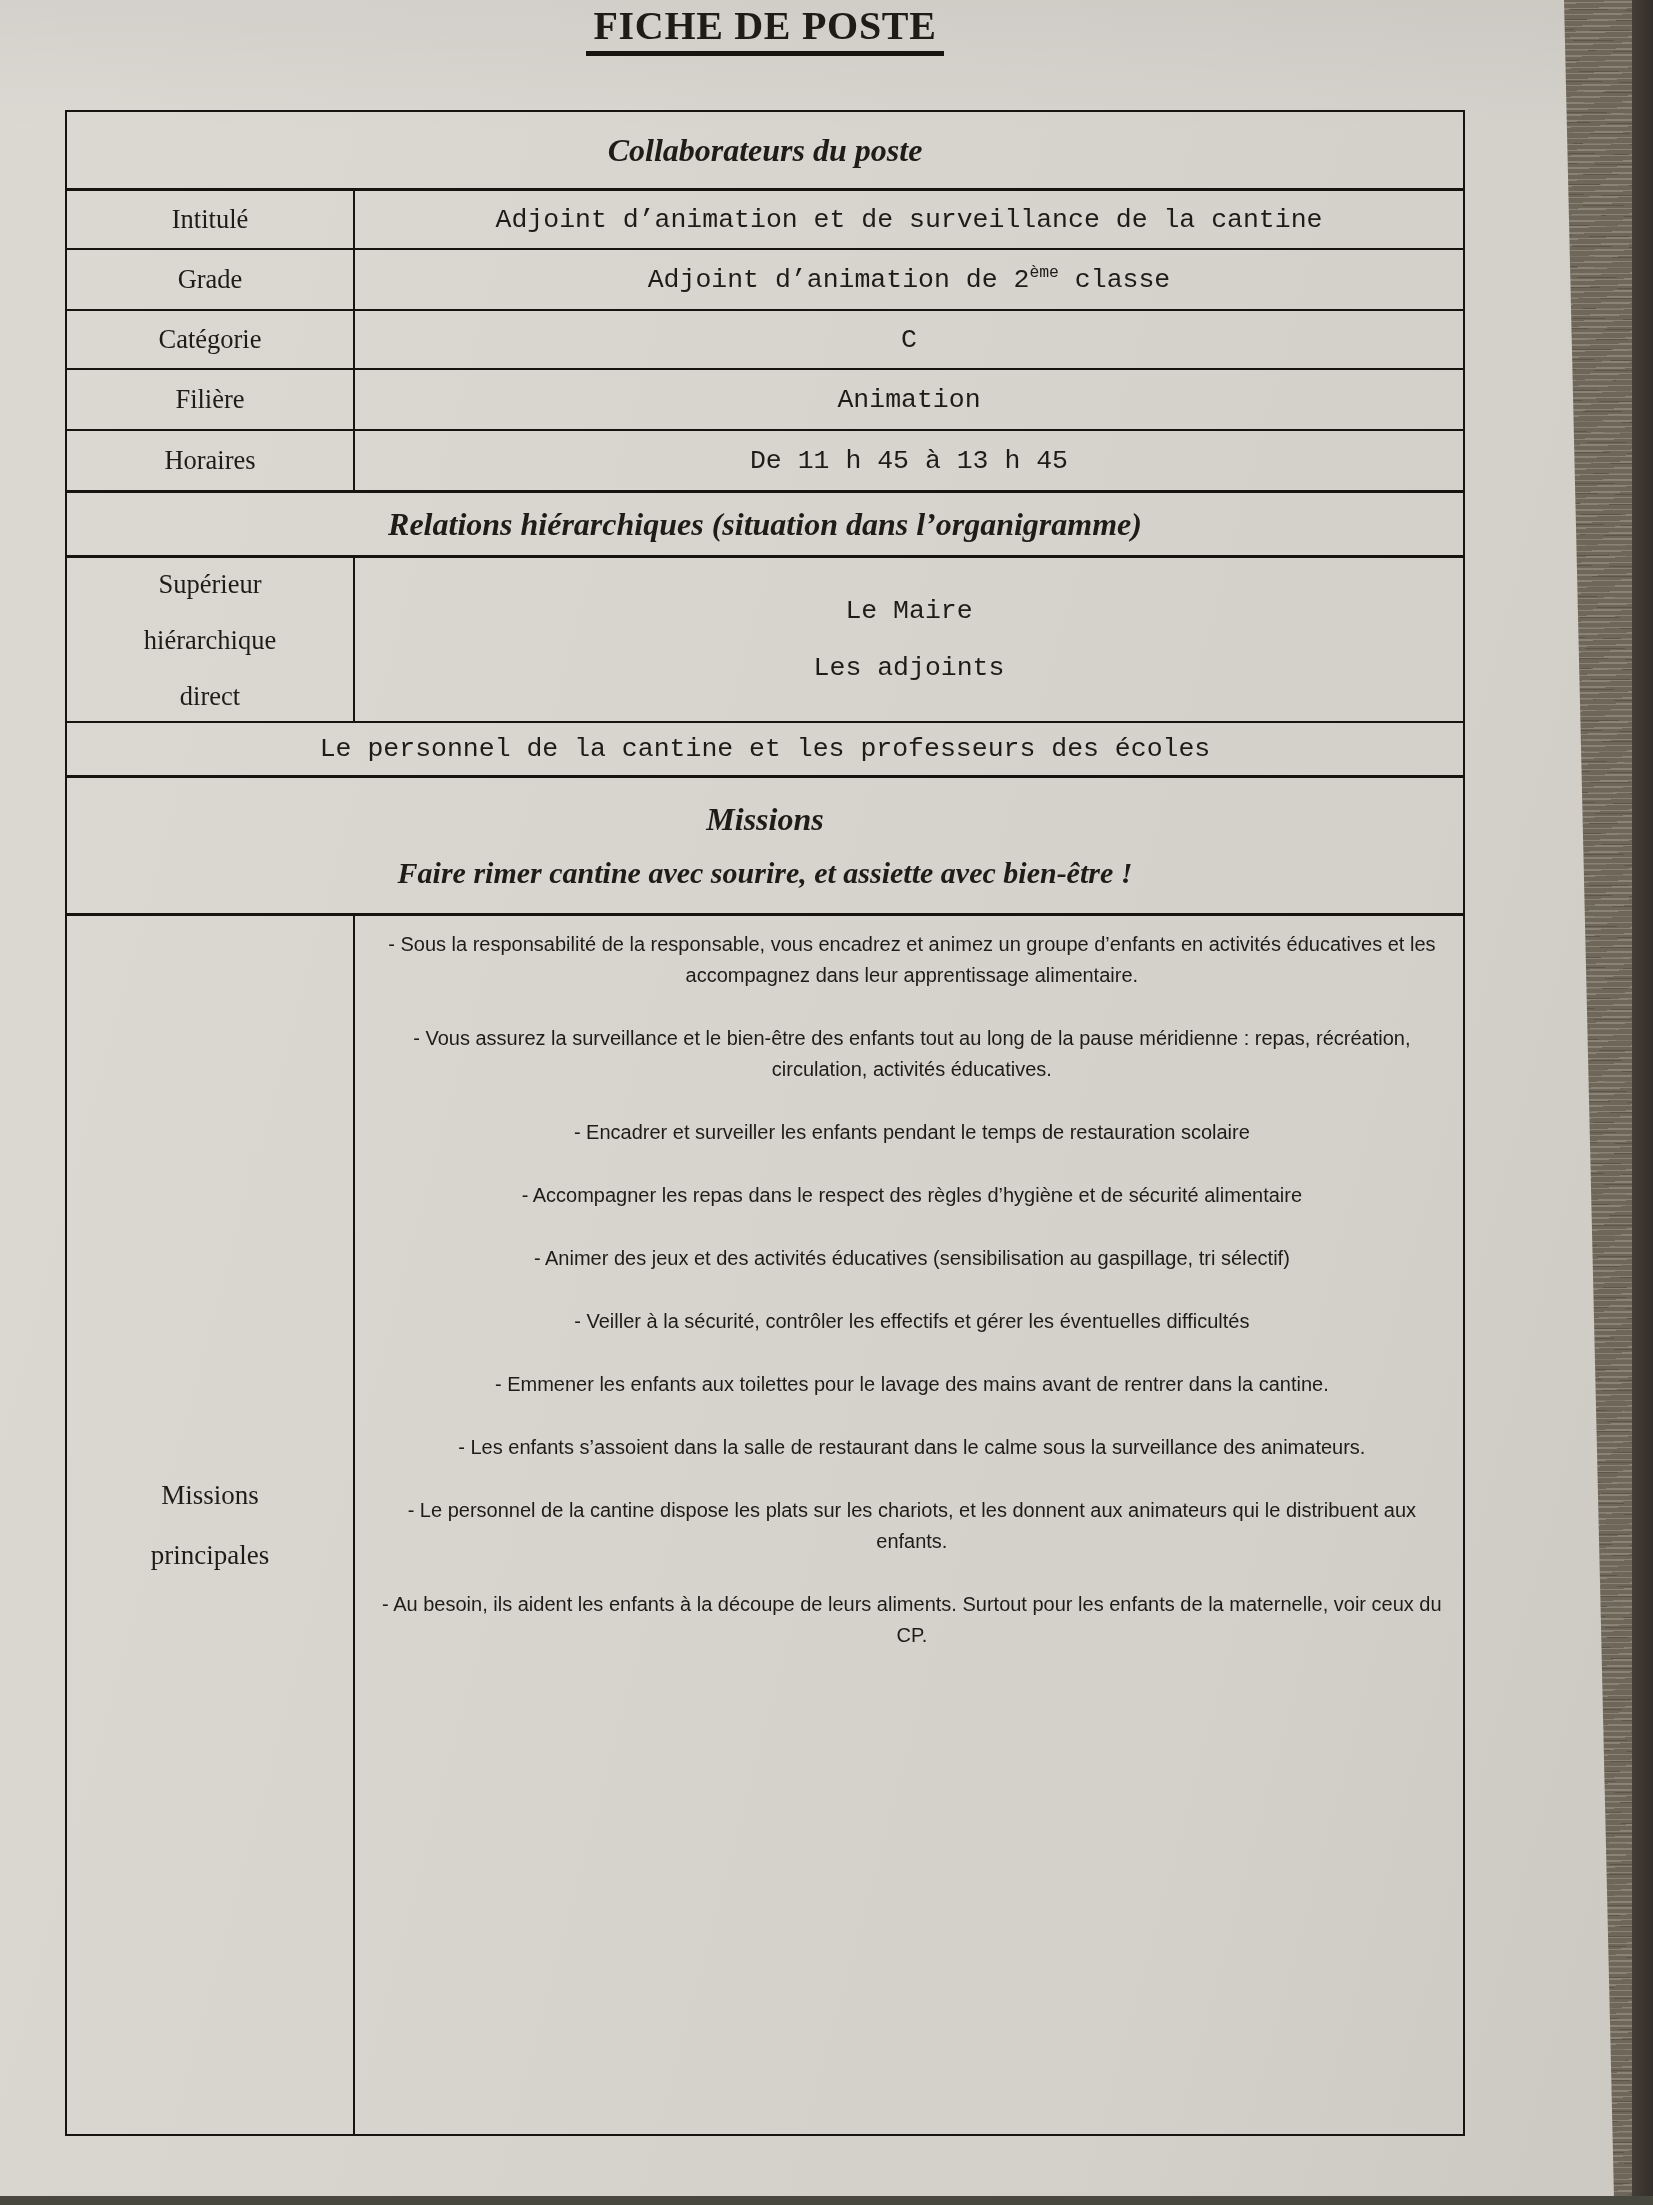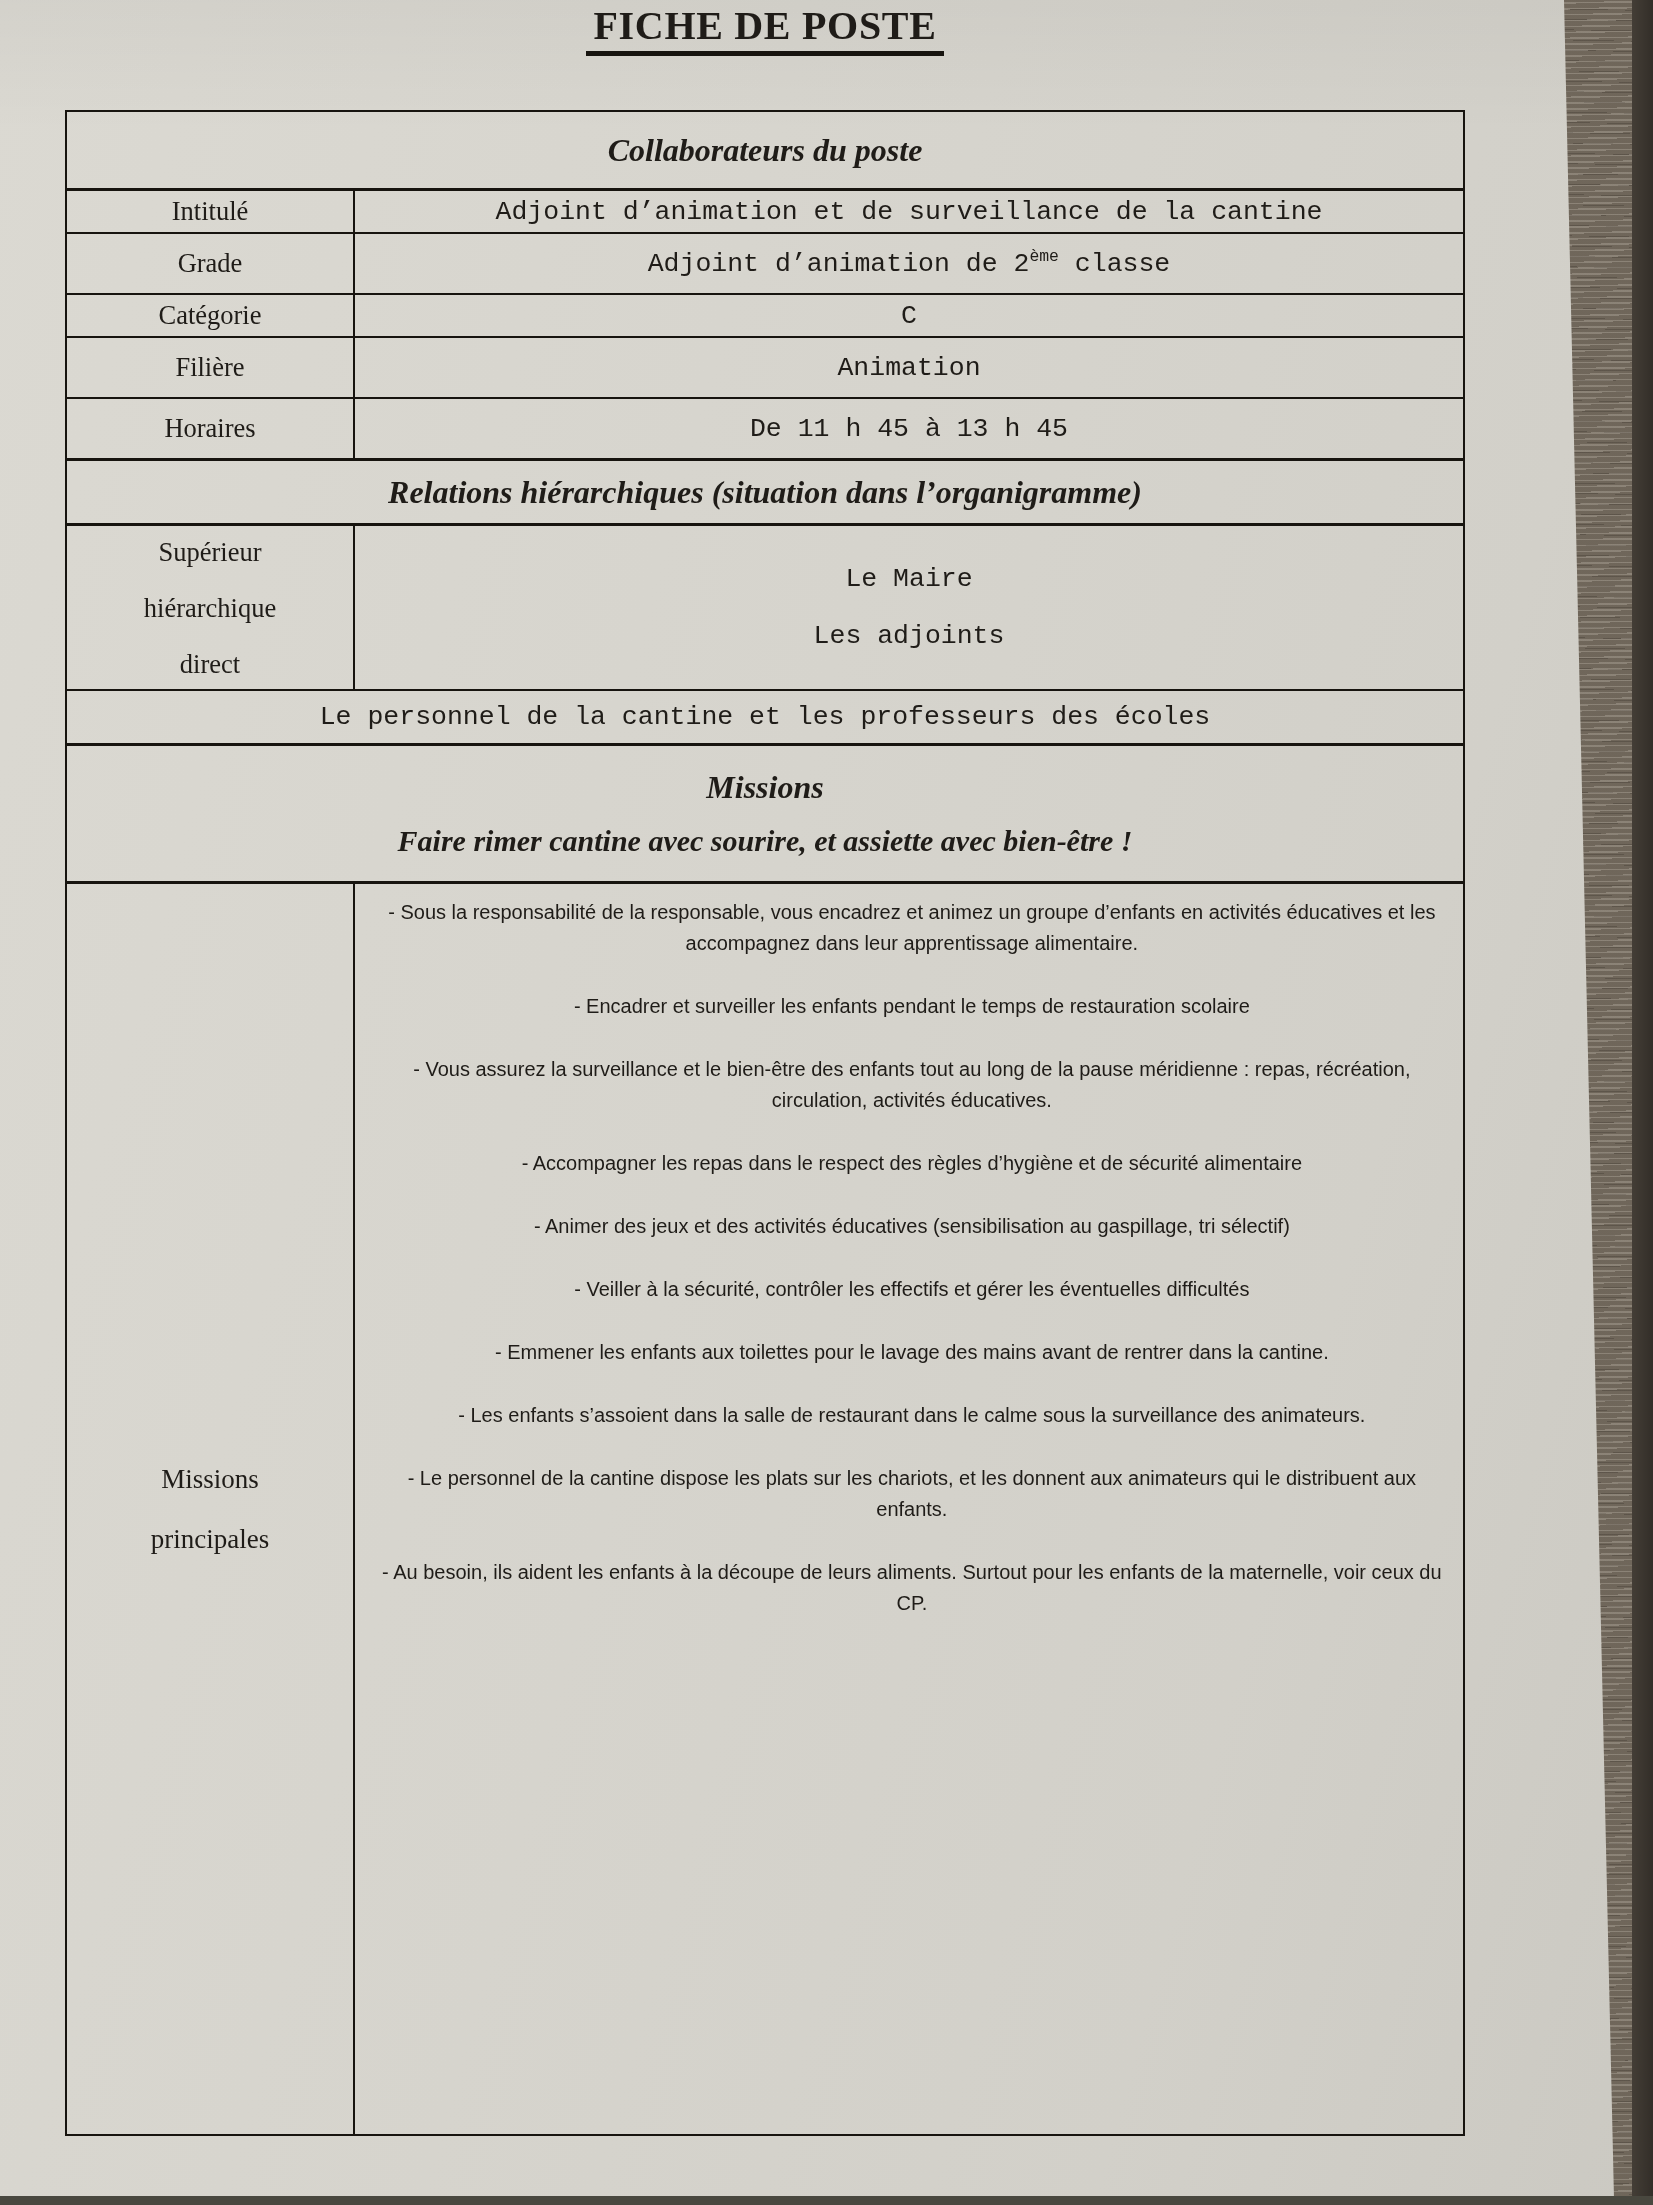--- a/index.html
+++ b/index.html
@@ -40,21 +40,21 @@
   .sec-head.h-ident{height:79px;font-size:32px;}
   .sec-head.h-rel{height:65px;font-size:32px;}
   .sec-head.h-missions{height:138px;flex-direction:column;justify-content:space-evenly;padding:4.4px 0;}
   .h-missions .m-head{font-size:32px;font-weight:700;font-style:italic;}
   .h-missions .m-tag{font-size:30px;font-weight:700;font-style:italic;}
   .cell-label{flex:0 0 286px;border-right:2.2px solid #17140f;box-sizing:content-box;
     display:flex;align-items:center;justify-content:center;text-align:center;font-size:26.5px;}
   .cell-value{flex:1 1 auto;display:flex;align-items:center;justify-content:center;
     text-align:center;font-size:26.5px;font-family:Liberation Mono, monospace;}
   .cell-value sup{font-size:0.62em;vertical-align:super;line-height:0;}
-  .r-std{height:43px;}
+  .r-std{height:59px;}
   .r-grade{height:61px;}
   .r-fil{height:61px;}
   .r-hor{height:62px;}
   .r-sup{height:165px;}
   .r-collab{height:55px;}
   .stack{display:flex;flex-direction:column;align-items:center;justify-content:center;}
   .r-sup .cell-label{line-height:56px;}
   .r-sup .cell-value{line-height:57px;}
   .missions-body{flex:1 1 auto;overflow:hidden;
     font-family:"Liberation Sans","DejaVu Sans",sans-serif;
@@ -144,22 +144,22 @@
         <span class="m-tag">Faire rimer cantine avec sourire, et assiette avec bien-être !</span>
       </div>
 
       <div class="t-row r-missions">
         <div class="cell-label stack">
           <span>Missions</span>
           <span>principales</span>
         </div>
         <div class="cell-value missions-body">
           <p class="bullet">-  Sous la responsabilité de la responsable, vous encadrez et animez un groupe d’enfants en activités éducatives et les accompagnez dans leur apprentissage alimentaire.</p>
+          <p class="bullet">- Vous assurez la surveillance et le bien-être des enfants tout au long de la pause méridienne : repas, récréation, circulation, activités éducatives.</p>
           <p class="bullet">- Encadrer et surveiller les enfants pendant le temps de restauration scolaire</p>
-          <p class="bullet">- Vous assurez la surveillance et le bien-être des enfants tout au long de la pause méridienne : repas, récréation, circulation, activités éducatives.</p>
           <p class="bullet">- Accompagner les repas dans le respect des règles d’hygiène et de sécurité alimentaire</p>
           <p class="bullet">- Animer des jeux et des activités éducatives (sensibilisation au gaspillage, tri sélectif)</p>
           <p class="bullet">- Veiller à la sécurité, contrôler les effectifs et gérer les éventuelles difficultés</p>
           <p class="bullet">- Emmener les enfants aux toilettes pour le lavage des mains avant de rentrer dans la cantine.</p>
           <p class="bullet">- Les enfants s’assoient dans la salle de restaurant dans le calme sous la surveillance des animateurs.</p>
           <p class="bullet">- Le personnel de la cantine dispose les plats sur les chariots, et les donnent aux animateurs qui le distribuent aux enfants.</p>
           <p class="bullet">- Au besoin, ils aident les enfants à la découpe de leurs aliments. Surtout pour les enfants de la maternelle, voir ceux du CP.</p>
         </div>
       </div>
 

